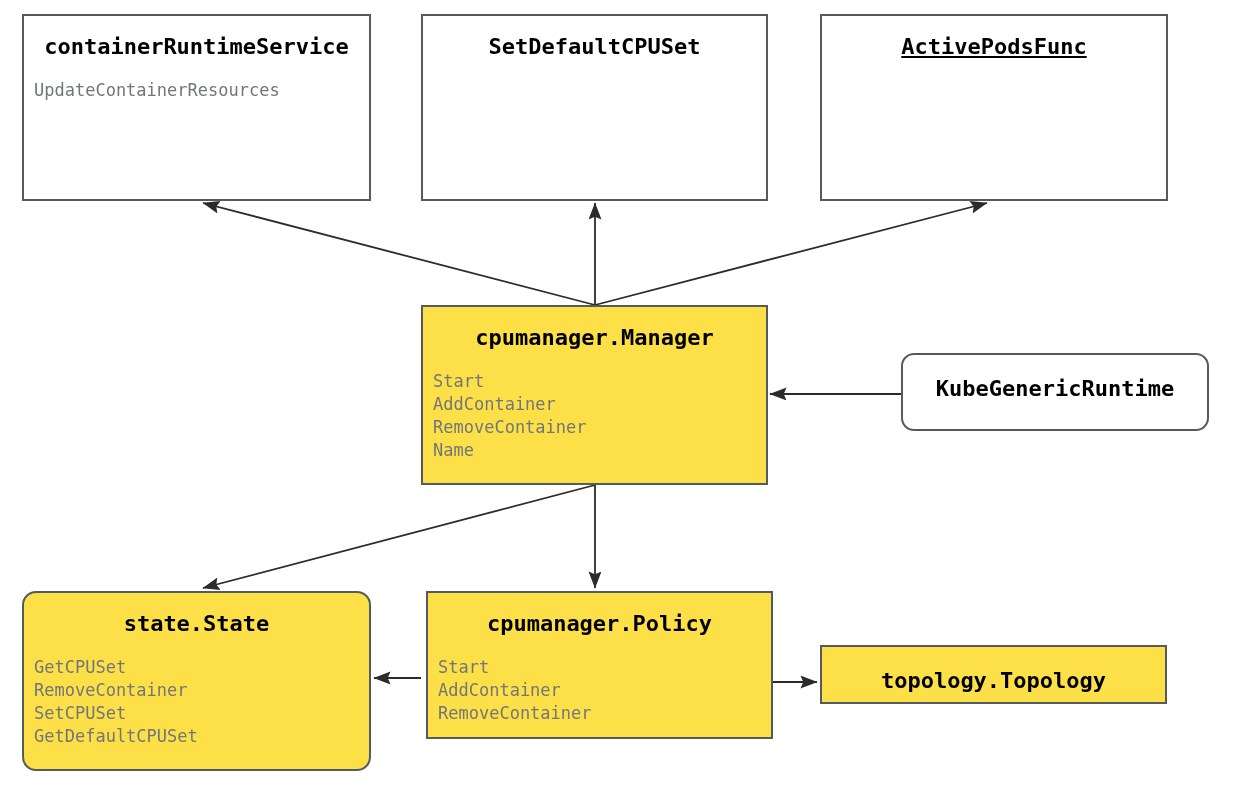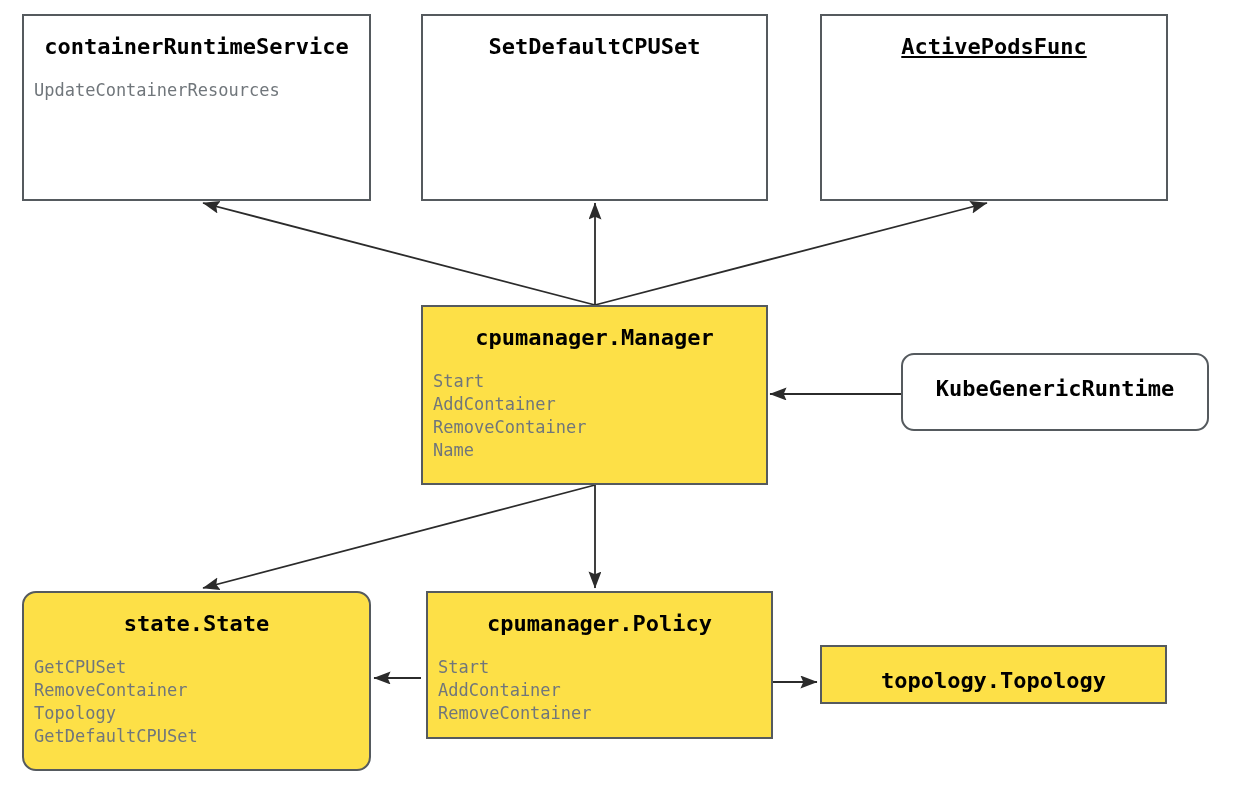--- a/index.html
+++ b/index.html
@@ -110,21 +110,21 @@
         </ul>
       </div>
       <div class="node" style="left: 901px; top: 353px; width: 308px; height: 78px; border-radius: 13px;">
         <span class="node-title compact">KubeGenericRuntime</span>
       </div>
       <div class="node filled" style="left: 22px; top: 591px; width: 349px; height: 180px; border-radius: 14px;">
         <span class="node-title">state.State</span>
         <ul class="node-members">
           <li>GetCPUSet</li>
           <li>RemoveContainer</li>
-          <li>Topology</li>
+          <li>SetCPUSet</li>
           <li>GetDefaultCPUSet</li>
         </ul>
       </div>
       <div class="node filled" style="left: 426px; top: 591px; width: 347px; height: 148px;">
         <span class="node-title">cpumanager.Policy</span>
         <ul class="node-members">
           <li>Start</li>
           <li>AddContainer</li>
           <li>RemoveContainer</li>
         </ul>

